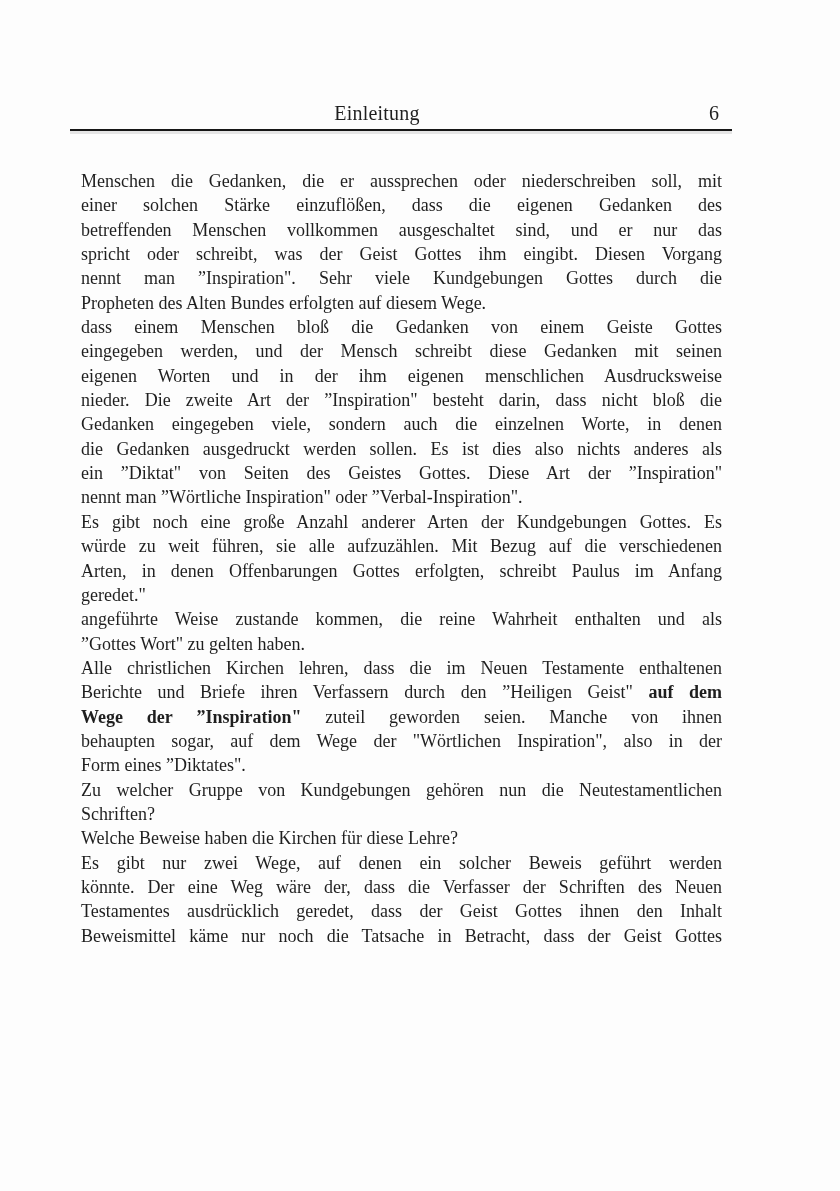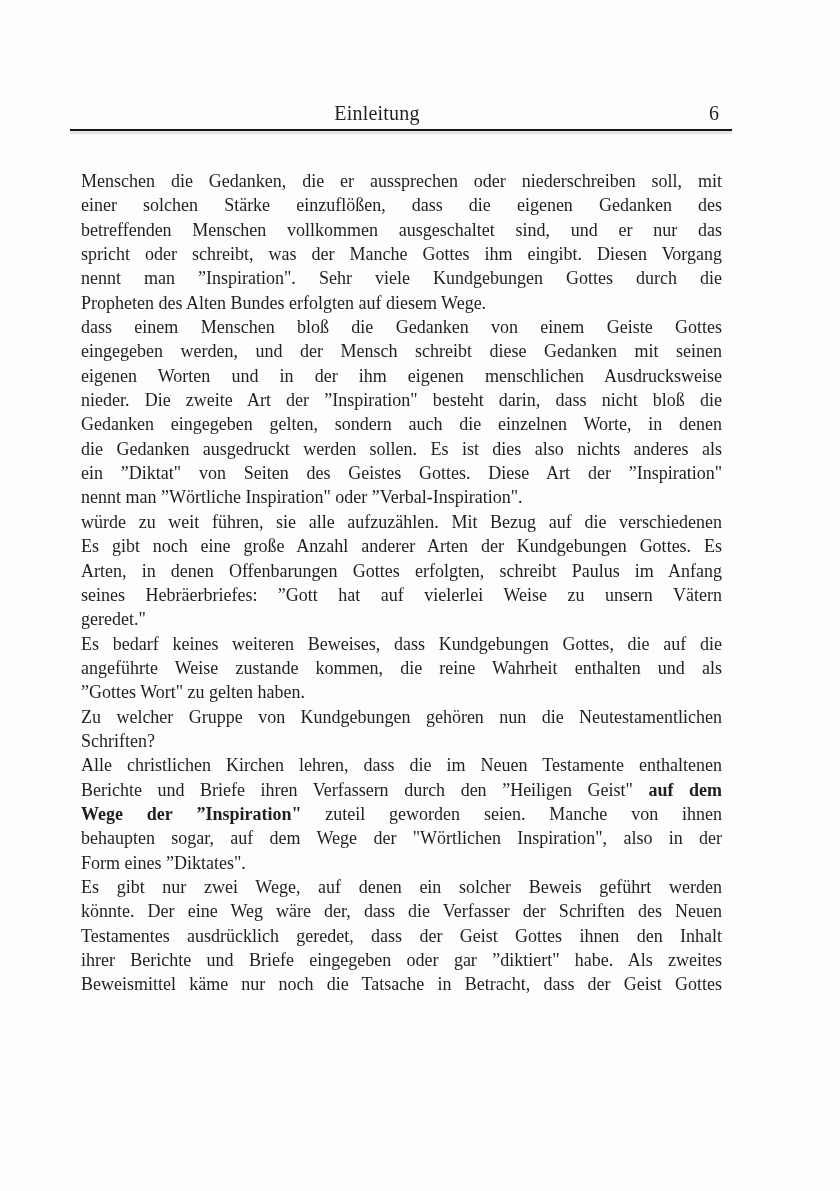--- a/index.html
+++ b/index.html
@@ -49,58 +49,58 @@
 <div class="page">
   <div class="header">
     <span class="htitle">Einleitung</span>
     <span class="hpage">6</span>
   </div>
   <div class="body-text">
       <div class="para">
         <div class="ln"><span>Menschen die Gedanken, die er aussprechen oder niederschreiben soll, mit</span></div>
         <div class="ln"><span>einer solchen Stärke einzuflößen, dass die eigenen  Gedanken des</span></div>
         <div class="ln"><span>betreffenden Menschen vollkommen ausgeschaltet sind, und er nur das</span></div>
-        <div class="ln"><span>spricht oder schreibt, was der Manche Gottes ihm eingibt. Diesen Vorgang</span></div>
+        <div class="ln"><span>spricht oder schreibt, was der Geist Gottes ihm eingibt. Diesen Vorgang</span></div>
         <div class="ln"><span>nennt man ”Inspiration". Sehr viele Kundgebungen Gottes durch die</span></div>
         <div class="ln last"><span>Propheten des Alten Bundes erfolgten auf diesem Wege.</span></div>
       </div>
       <div class="para">
         <div class="ln"><span>dass einem Menschen </span><span class="i">bloß die Gedanken</span><span> von einem Geiste Gottes</span></div>
         <div class="ln"><span>eingegeben werden, und der Mensch schreibt diese Gedanken mit seinen</span></div>
         <div class="ln"><span>eigenen Worten und in der ihm eigenen menschlichen Ausdrucksweise</span></div>
         <div class="ln"><span>nieder. Die zweite Art der ”Inspiration" besteht darin, dass nicht bloß die</span></div>
-        <div class="ln"><span>Gedanken eingegeben gelten, sondern auch die </span><span class="i">einzelnen Worte,</span><span> in denen</span></div>
+        <div class="ln"><span>Gedanken eingegeben viele, sondern auch die </span><span class="i">einzelnen Worte,</span><span> in denen</span></div>
         <div class="ln"><span>die Gedanken ausgedruckt werden sollen. Es ist dies also nichts anderes als</span></div>
         <div class="ln"><span>ein ”Diktat" von Seiten des Geistes Gottes. Diese Art der ”Inspiration"</span></div>
         <div class="ln last"><span>nennt man ”Wörtliche Inspiration" oder ”Verbal-Inspiration".</span></div>
       </div>
       <div class="para">
+        <div class="ln"><span>Es gibt noch eine große Anzahl anderer Arten der Kundgebungen Gottes. Es</span></div>
         <div class="ln"><span>würde zu weit führen, sie alle aufzuzählen. Mit Bezug auf die verschiedenen</span></div>
-        <div class="ln"><span>Es gibt noch eine große Anzahl anderer Arten der Kundgebungen Gottes. Es</span></div>
         <div class="ln"><span>Arten, in denen Offenbarungen Gottes erfolgten, schreibt Paulus im Anfang</span></div>
-        <div class="ln"><span>seines Hebräerbriefes: ”Gott hat </span><span class="i">auf vielerlei</span><span> Weise zu unsern Vätern</span></div>
         <div class="ln last"><span>geredet."</span></div>
       </div>
       <div class="para">
-        <div class="ln"><span>Es bedarf keines weiteren Beweises, dass Kundgebungen Gottes, die auf die</span></div>
         <div class="ln"><span>angeführte Weise zustande kommen, die reine Wahrheit enthalten und als</span></div>
         <div class="ln last"><span>”Gottes Wort" zu gelten haben.</span></div>
-      </div>
-      <div class="para">
-        <div class="ln"><span class="i">Zu welcher Gruppe von Kundgebungen gehören nun die Neutestamentlichen</span></div>
-        <div class="ln last"><span class="i">Schriften?</span></div>
       </div>
       <div class="para">
         <div class="ln"><span>Alle christlichen Kirchen lehren, dass die im Neuen Testamente enthaltenen</span></div>
         <div class="ln"><span>Berichte und Briefe ihren Verfassern durch den ”Heiligen Geist" </span><span class="b">auf dem</span></div>
         <div class="ln"><span class="b">Wege der ”Inspiration"</span><span> zuteil geworden seien. Manche von ihnen</span></div>
         <div class="ln"><span>behaupten sogar, auf dem Wege der </span><span class="i">"Wörtlichen Inspiration",</span><span> also in der</span></div>
         <div class="ln last"><span>Form eines ”Diktates".</span></div>
       </div>
       <div class="para">
+        <div class="ln"><span class="i">Zu welcher Gruppe von Kundgebungen gehören nun die Neutestamentlichen</span></div>
+        <div class="ln last"><span class="i">Schriften?</span></div>
+      </div>
+      <div class="para">
+        <div class="ln last"><span class="i">Welche Beweise haben die Kirchen für diese Lehre?</span></div>
+      </div>
+      <div class="para">
         <div class="ln"><span>Es gibt nur zwei Wege, auf denen ein solcher Beweis geführt werden</span></div>
         <div class="ln"><span>könnte. Der eine Weg wäre der, dass die Verfasser der Schriften des Neuen</span></div>
         <div class="ln"><span>Testamentes </span><span class="i">ausdrücklich geredet,</span><span> dass der Geist Gottes ihnen den Inhalt</span></div>
-        <div class="ln"><span>ihrer Berichte und Briefe eingegeben oder gar ”diktiert" habe. Als zweites</span></div>
         <div class="ln"><span>Beweismittel käme nur noch die Tatsache in Betracht, </span><span class="i">dass der Geist Gottes</span></div>
       </div>
     </div>
 </div>
 
 </body></html>

